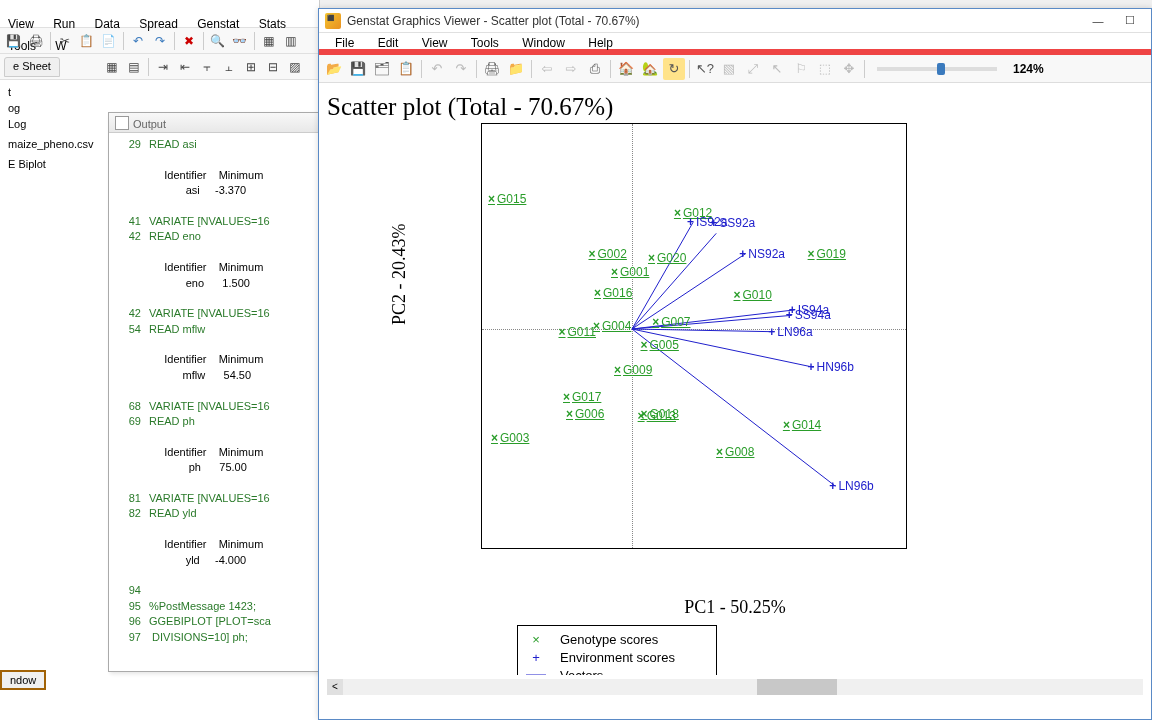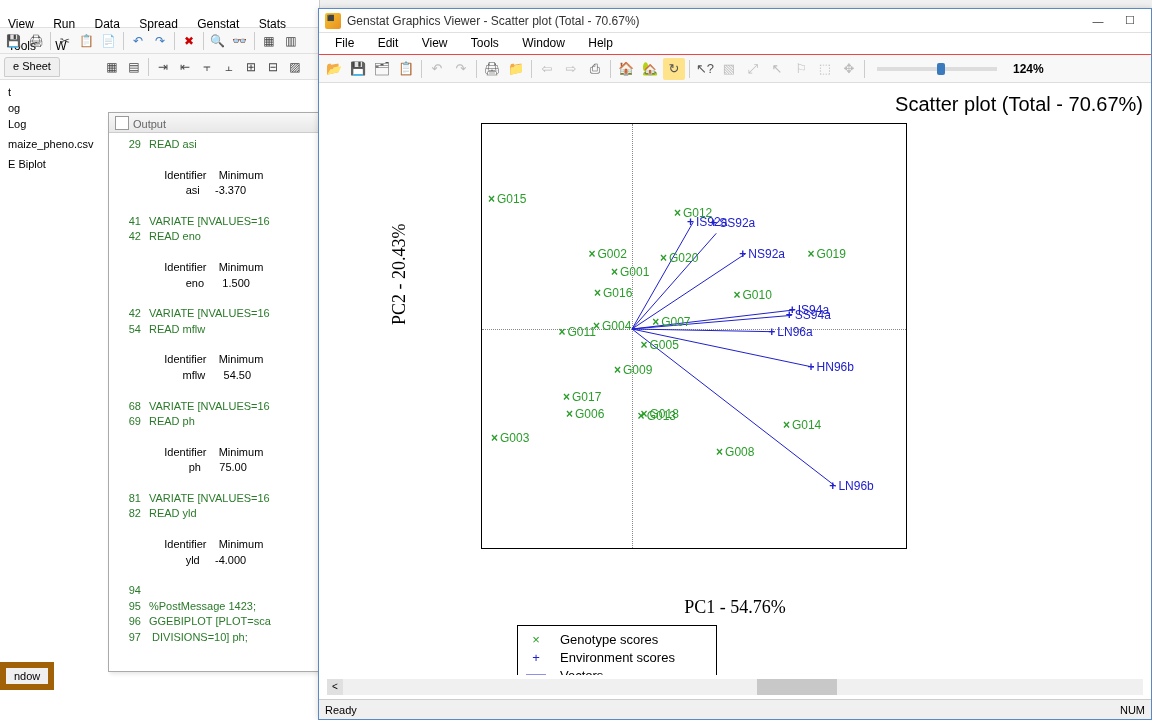--- a/index.html
+++ b/index.html
@@ -21,56 +21,56 @@
 
 .output-window { position: absolute; left: 108px; top: 112px; width: 212px; height: 560px; background: #fff; border: 1px solid #aaa; box-shadow: 2px 2px 4px rgba(0,0,0,0.1); }
 .output-title { height: 20px; background: linear-gradient(#f8f8f8,#e8e8e8); border-bottom: 1px solid #ccc; font-size: 11px; color: #666; padding: 2px 6px; display: flex; align-items: flex-end; gap: 4px; }
 .output-title::before { content: ''; width: 12px; height: 12px; border: 1px solid #999; background: #fff; }
 .output-body { font-family: 'Courier New', monospace; font-size: 11px; padding: 4px; overflow: hidden; }
 .output-line { white-space: pre; line-height: 1.4; }
 .ln-num { color: #2a7a2a; display: inline-block; width: 28px; text-align: right; margin-right: 8px; }
 .ln-code { color: #2a7a2a; }
 .ln-plain { color: #000; }
 
-.bottom-tab { position: absolute; left: 0; bottom: 30px; font-size: 11px; padding: 2px 8px; background: #f0f0f0; border: 6px solid #a16207; }
+.bottom-tab { position: absolute; left: 0; bottom: 30px; font-size: 11px; padding: 2px 8px; background: #f0f0f0; border: 2px solid #a16207; }
 
 
 .gfx-window { position: absolute; left: 318px; top: 8px; width: 834px; height: 712px; background: #fff; border: 1px solid #5a8ac6; box-shadow: 0 0 6px rgba(0,0,0,0.15); }
 .gfx-titlebar { height: 24px; background: #fff; display: flex; align-items: center; padding: 0 6px; border-bottom: 1px solid #e0e0e0; }
 .gfx-icon { width: 16px; height: 16px; background: linear-gradient(135deg,#f4c430,#e89020); border-radius: 2px; margin-right: 6px; position: relative; }
 .gfx-icon::after { content: '⬛'; font-size: 6px; position: absolute; left: 2px; top: 1px; color: #d00; }
 .gfx-title { font-size: 12px; color: #333; flex: 1; }
 .win-controls { display: flex; gap: 2px; }
 .win-btn { width: 30px; height: 18px; display: flex; align-items: center; justify-content: center; font-size: 11px; color: #333; }
 
-.gfx-menubar { height: 22px; background: #fff; font-size: 12px; padding: 0 6px; border-bottom: 1px solid #ef4444; }
+.gfx-menubar { height: 22px; background: #fff; font-size: 12px; padding: 0 6px; border-bottom: 6px solid #ef4444; }
 .gfx-menubar span { display: inline-block; padding: 3px 10px; cursor: default; }
 
 .gfx-toolbar { height: 28px; background: #f8f8f8; border-bottom: 1px solid #ddd; display: flex; align-items: center; padding: 0 4px; gap: 2px; }
 .gtb-btn { width: 22px; height: 22px; display: inline-flex; align-items: center; justify-content: center; font-size: 13px; color: #555; }
 .zoom-slider { flex: 0 0 120px; height: 4px; background: #ddd; position: relative; margin: 0 8px; }
 .zoom-thumb { position: absolute; left: 60px; top: -4px; width: 8px; height: 12px; background: #3a7abd; border-radius: 2px; }
 .zoom-label { font-size: 12px; font-weight: bold; margin: 0 6px; }
 
 .gfx-canvas { position: absolute; left: 8px; top: 76px; right: 8px; bottom: 44px; background: #fff; overflow: hidden; }
 
-.plot-title { position: absolute; left: 0; right: 0; top: 8px; text-align: right; font-size: 20px; font-family: Liberation Sans, sans-serif; }
+.plot-title { position: absolute; left: 0; right: 0; top: 8px; text-align: left; font-size: 25px; font-family: Liberation Serif, serif; }
 .plot-frame { position: absolute; left: 154px; top: 38px; width: 426px; height: 426px; border: 1.5px solid #000; }
 .axis-y-label { position: absolute; left: 62px; top: 240px; transform: rotate(-90deg); transform-origin: left top; font-size: 18px; font-family: Georgia, serif; }
 .axis-x-label { position: absolute; left: 0; right: 0; top: 512px; text-align: center; font-size: 18px; font-family: Georgia, serif; }
 
 .legend-box { position: absolute; left: 190px; top: 540px; width: 200px; border: 1px solid #000; padding: 4px 8px; font-size: 13px; }
 .legend-row { display: flex; align-items: center; gap: 14px; height: 18px; }
 .lg-sym { width: 20px; display: flex; justify-content: center; }
 
 .dotted-h { position: absolute; left: 0; right: 0; border-top: 1.5px dotted #888; }
 .dotted-v { position: absolute; top: 0; bottom: 0; border-left: 1.5px dotted #888; }
 
 .pt { position: absolute; font-size: 12px; white-space: nowrap; }
-.pt-g { color: #2a9d2a; }
+.pt-g { color: #2a9d2a; text-decoration: underline; }
 .pt-e { color: #2020cc; }
 .sym-x { font-weight: bold; margin-right: 2px; }
 .sym-p { font-weight: bold; margin-right: 2px; }
 
 svg.vectors { position: absolute; left: 0; top: 0; }
 
 .scroll-area { position: absolute; left: 8px; right: 8px; bottom: 24px; height: 16px; background: #f0f0f0; }
 .scroll-left { position: absolute; left: 0; width: 16px; height: 16px; background: #e0e0e0; text-align: center; font-size: 10px; line-height: 16px; }
 .scroll-thumb { position: absolute; left: 430px; width: 80px; height: 16px; background: #c8c8c8; }
 
@@ -225,40 +225,40 @@
     <span class="tb-sep"></span>
     <div class="zoom-slider">
       <div class="zoom-thumb"></div>
     </div>
     <span class="zoom-label">124%</span>
   </div>
 
   <div class="gfx-canvas">
     <div class="plot-title">Scatter plot (Total - 70.67%)</div>
     <div class="axis-y-label">PC2 - 20.43%</div>
-    <div class="axis-x-label">PC1 - 54.76%</div>
+    <div class="axis-x-label">PC1 - 50.25%</div>
 
     <div class="plot-frame" id="plot-frame">
       <div class="dotted-h" style="top:205px"></div>
       <div class="dotted-v" style="left:150px"></div>
       <svg class="vectors" id="vectors" width="426" height="426">
           <line x1="150" y1="205" x2="211.0105263157895" y2="98.4" stroke="#2020cc" stroke-width="1"></line>
           <line x1="150" y1="205" x2="234.2526315789474" y2="109.33333333333334" stroke="#2020cc" stroke-width="1"></line>
           <line x1="150" y1="205" x2="263.30526315789473" y2="129.83333333333331" stroke="#2020cc" stroke-width="1"></line>
           <line x1="150" y1="205" x2="312.69473684210527" y2="185.86666666666667" stroke="#2020cc" stroke-width="1"></line>
           <line x1="150" y1="205" x2="309.7894736842105" y2="191.33333333333334" stroke="#2020cc" stroke-width="1"></line>
           <line x1="150" y1="205" x2="292.3578947368421" y2="207.73333333333332" stroke="#2020cc" stroke-width="1"></line>
           <line x1="150" y1="205" x2="331.57894736842104" y2="243.26666666666665" stroke="#2020cc" stroke-width="1"></line>
           <line x1="150" y1="205" x2="353.36842105263156" y2="362.16666666666663" stroke="#2020cc" stroke-width="1"></line>
         </svg>
     <div class="pt pt-g" style="left: 6px; top: 68.1667px;"><span class="sym-x">×</span>G015</div>
         <div class="pt pt-g" style="left: 191.937px; top: 81.8333px;"><span class="sym-x">×</span>G012</div>
         <div class="pt pt-g" style="left: 325.579px; top: 122.833px;"><span class="sym-x">×</span>G019</div>
         <div class="pt pt-g" style="left: 106.5px; top: 122.833px;"><span class="sym-x">×</span>G002</div>
-        <div class="pt pt-g" style="left: 178px; top: 126.933px;"><span class="sym-x">×</span>G020</div>
+        <div class="pt pt-g" style="left: 166px; top: 126.933px;"><span class="sym-x">×</span>G020</div>
         <div class="pt pt-g" style="left: 129px; top: 140.6px;"><span class="sym-x">×</span>G001</div>
         <div class="pt pt-g" style="left: 112px; top: 162.467px;"><span class="sym-x">×</span>G016</div>
         <div class="pt pt-g" style="left: 251.495px; top: 163.833px;"><span class="sym-x">×</span>G010</div>
         <div class="pt pt-g" style="left: 111px; top: 195.267px;"><span class="sym-x">×</span>G004</div>
         <div class="pt pt-g" style="left: 170.147px; top: 191.167px;"><span class="sym-x">×</span>G007</div>
         <div class="pt pt-g" style="left: 76.5px; top: 200.733px;"><span class="sym-x">×</span>G011</div>
         <div class="pt pt-g" style="left: 158.526px; top: 214.4px;"><span class="sym-x">×</span>G005</div>
         <div class="pt pt-g" style="left: 132px; top: 239px;"><span class="sym-x">×</span>G009</div>
         <div class="pt pt-g" style="left: 81px; top: 266.333px;"><span class="sym-x">×</span>G017</div>
         <div class="pt pt-g" style="left: 155.621px; top: 273.167px; margin-top: 12px;"><span class="sym-x">×</span>G013</div>
@@ -295,17 +295,13 @@
           <span>Vectors</span>
         </div>
     </div>
   </div>
 
   <div class="scroll-area">
     <div class="scroll-left">&lt;</div>
     <div class="scroll-thumb"></div>
   </div>
 
-  <div class="statusbar">
-    <span>Ready</span>
-    <span class="num">NUM</span>
-  </div>
 </div>
 
 </body></html>

